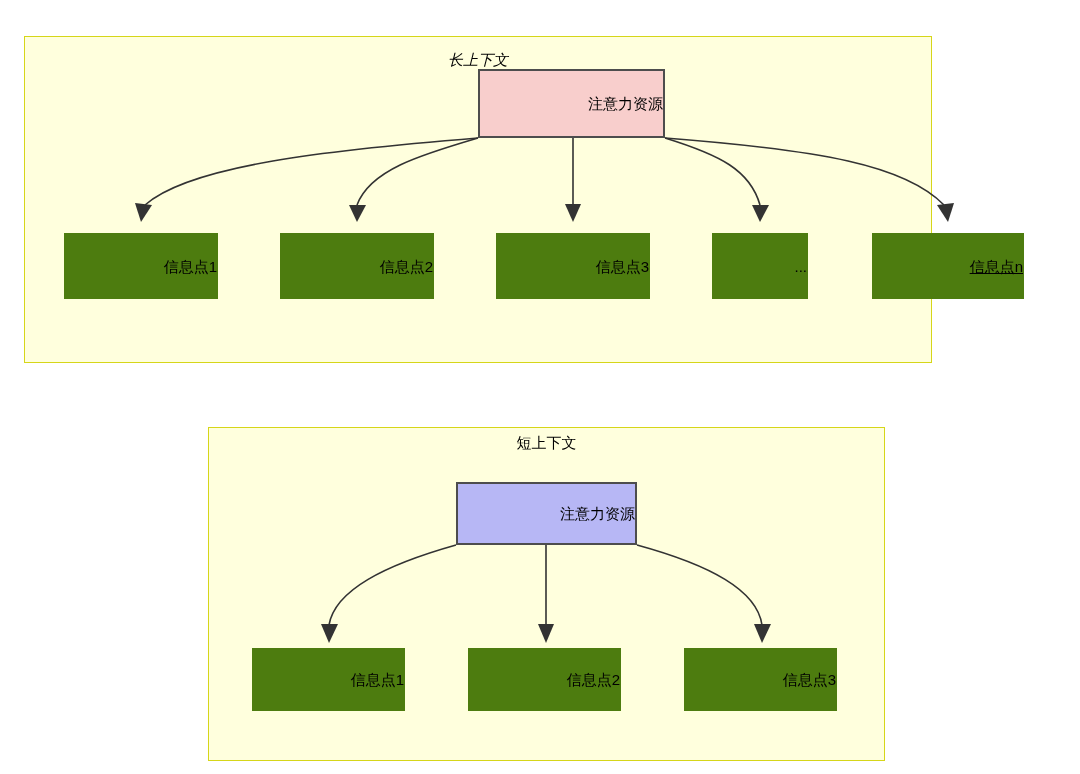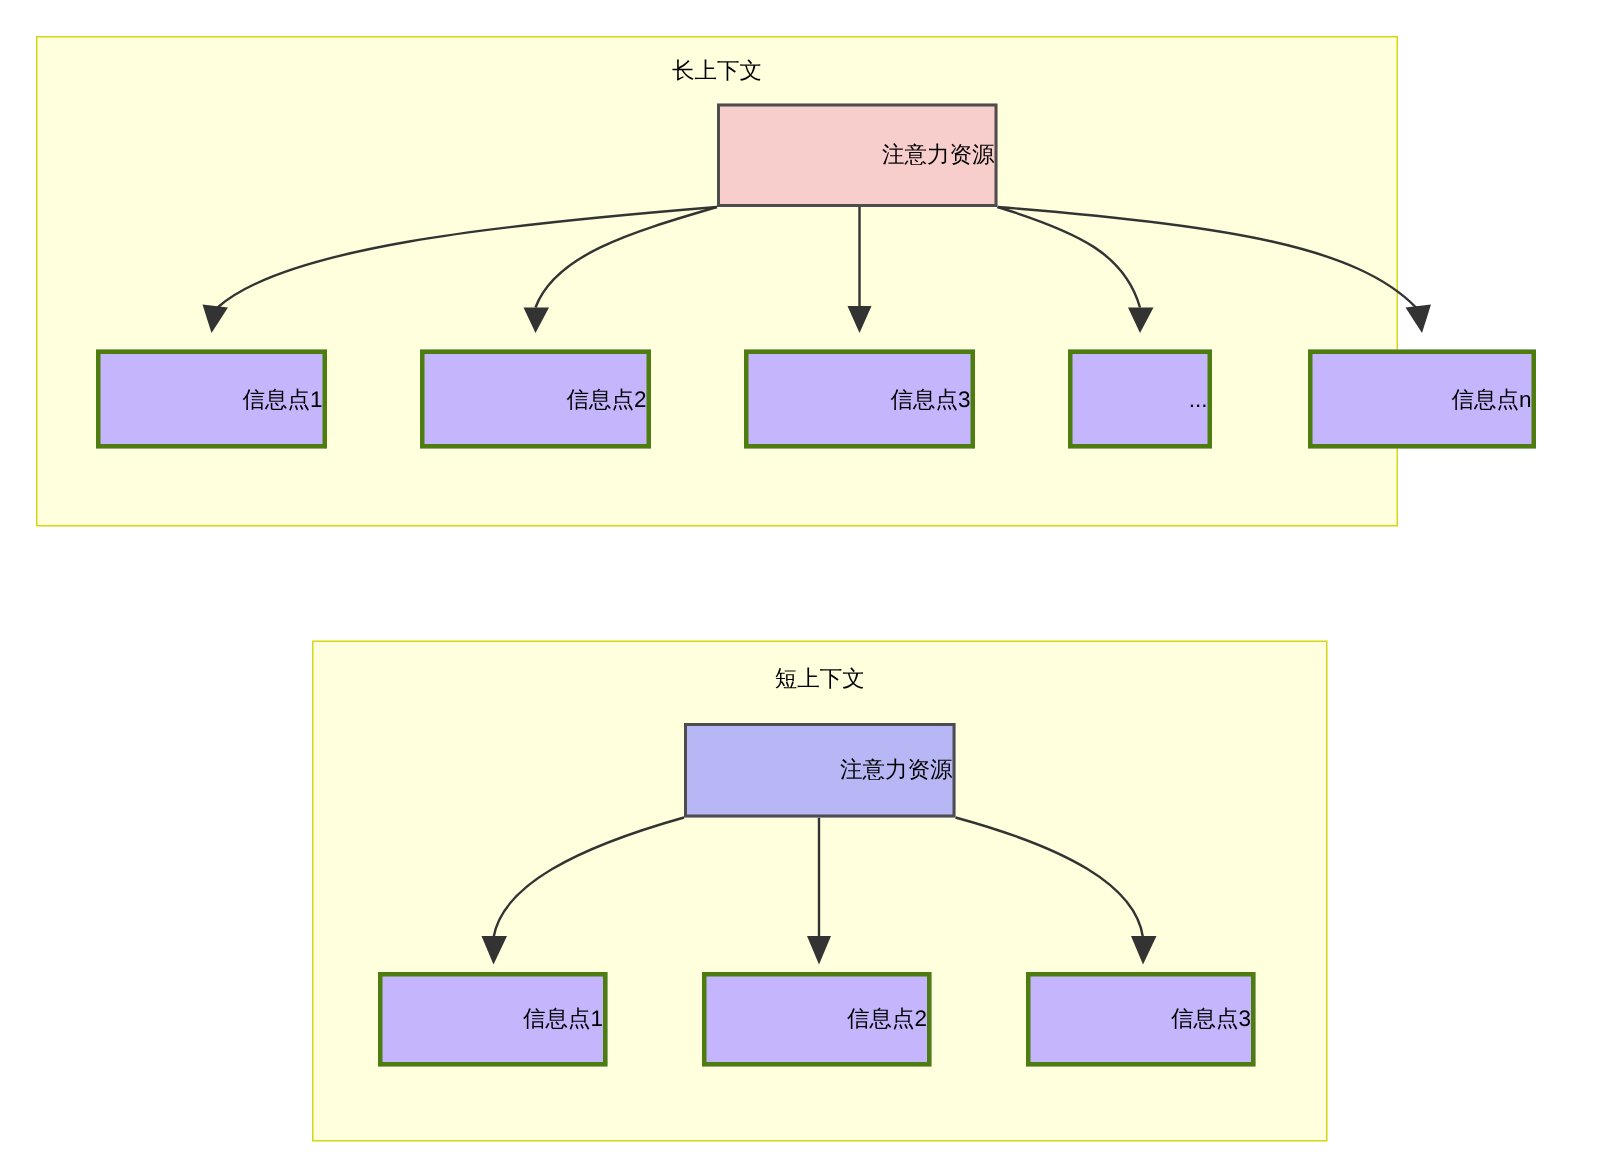--- a/index.html
+++ b/index.html
@@ -22,42 +22,43 @@
     height: 774px;
   }
   .panel {
     position: absolute;
     box-sizing: border-box;
     background: #ffffdd;
     border: 1px solid #d6d619;
   }
   #panel-long {
     left: 24px;
-    top: 24px;
+    top: 36px;
     width: 908px;
     height: 327px;
+    font-style: italic;
   }
   #panel-short {
     left: 208px;
     top: 427px;
     width: 677px;
     height: 334px;
   }
   .panel-title {
     position: absolute;
     left: 0;
     right: 0;
     text-align: center;
     font-size: 15px;
     color: #000000;
     line-height: 18px;
     white-space: nowrap;
   }
   #panel-long .panel-title { top: 14px; }
-  #panel-short .panel-title { top: 16px; }
+  #panel-short .panel-title { top: 6px; }
 
   .node {
     position: absolute;
     box-sizing: border-box;
     display: flex;
     align-items: center;
     justify-content: flex-end;
     font-size: 15px;
     color: #000000;
     white-space: nowrap;
@@ -65,22 +66,22 @@
   }
   .node-attention-long {
     background: #f8cecc;
     border: 2px solid #4d4d4d;
   }
   .node-attention-short {
     background: #b7b7f5;
     border: 2px solid #4d4d4d;
   }
   .node-info {
-    background: #c4b5fd;
-    border: 3px solid #4d7c0f;
+    background: #4d7c0f;
+    border: 1px solid #4d7c0f;
   }
 
   svg.edges {
     position: absolute;
     left: 0;
     top: 0;
     width: 1080px;
     height: 774px;
     pointer-events: none;
     overflow: visible;
@@ -135,21 +136,21 @@
   </div>
 
   <div class="node node-info" style="left:496px; top:233px; width:154px; height:66px;">
     <span>信息点3</span>
   </div>
 
   <div class="node node-info" style="left:712px; top:233px; width:96px; height:66px;">
     <span>...</span>
   </div>
 
-  <div class="node node-info" style="left:872px; top:233px; width:152px; height:66px;">
+  <div class="node node-info" style="left:872px; top:233px; width:152px; height:66px;text-decoration:underline;">
     <span>信息点n</span>
   </div>
 
   <div class="panel" id="panel-short">
     <div class="panel-title">短上下文</div>
   </div>
 
   <svg class="edges" id="edges-short">
 
     <path d="M 456,545 C 385,565 335,590 329,625"></path>

